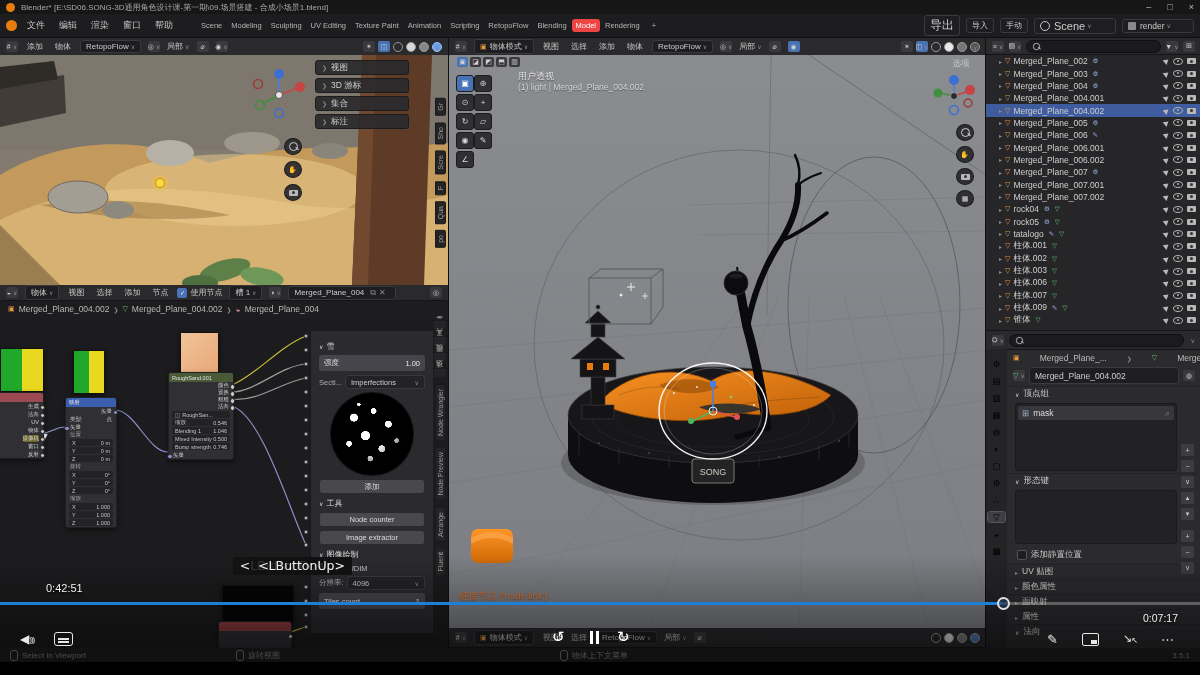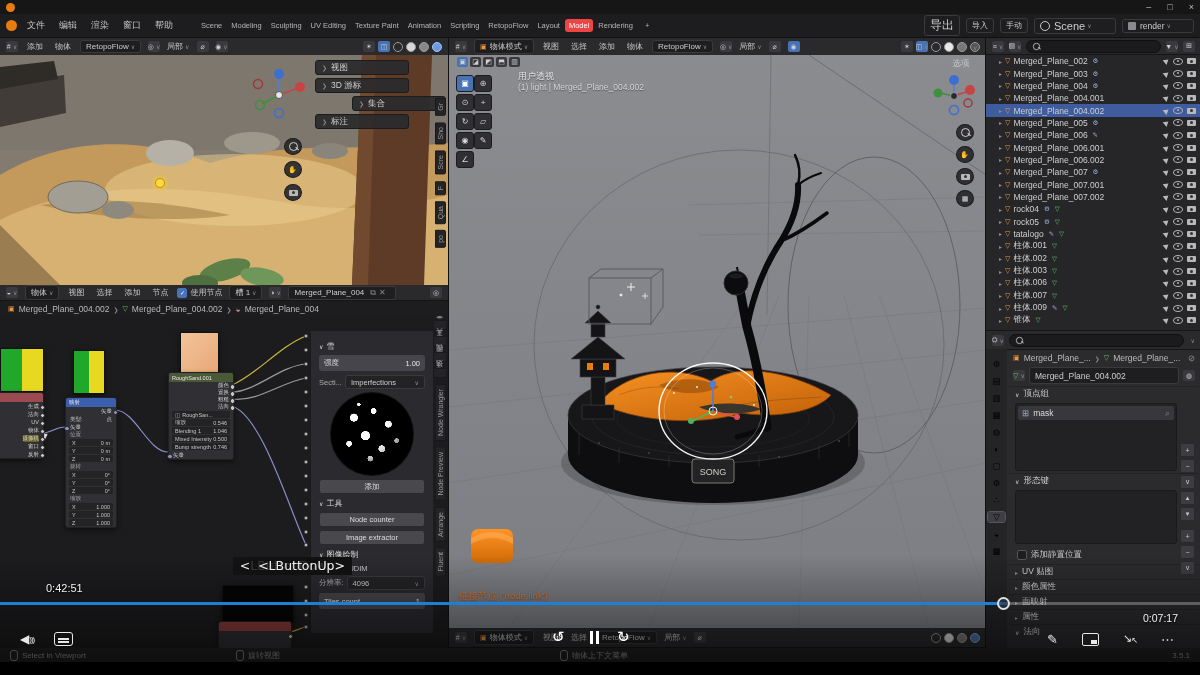--- a/index.html
+++ b/index.html
@@ -100,20 +100,21 @@
   .mouse{width:6px;height:9px;border:1px solid #8a8a8a;border-radius:3px;margin-right:4px;flex:0 0 auto}
   .orange-hint{color:#e8762c;font-size:9.5px;text-shadow:0 1px 2px rgba(0,0,0,.4)}
 </style>
 </head>
 <body>
 
 <div id="st">
 
   <div id="titlebar" class="r">
     <span style="width:9px;height:9px;border-radius:50%;background:#e87d0d;display:inline-block"></span>
+    <span style="white-space:nowrap;overflow:hidden">Blender* [E:\SD06.SONG-3D通用角色设计课-第一期\09.场景搭建 - 合成小场景1.blend]</span>
     <span style="margin-left:auto;display:flex;gap:16px;color:#bdbdbd;font-size:9px">
       <span>–</span>
       <span>□</span>
       <span>×</span>
     </span>
   </div>
 
   <div id="topbar" class="r">
     <span style="width:11px;height:11px;border-radius:50%;background:#e87d0d;flex:0 0 auto"></span>
     <span style="display:flex;gap:10px;margin-left:4px">
@@ -127,21 +128,21 @@
     <span style="display:flex;gap:1px;margin-left:18px">
 
     <span class="ws">Scene</span>
         <span class="ws">Modeling</span>
         <span class="ws">Sculpting</span>
         <span class="ws">UV Editing</span>
         <span class="ws">Texture Paint</span>
         <span class="ws">Animation</span>
         <span class="ws">Scripting</span>
         <span class="ws">RetopoFlow</span>
-        <span class="ws">Layout</span>
+        <span class="ws">Blending</span>
         <span class="ws active">Model</span>
         <span class="ws">Rendering</span>
       </span>
     <span class="ws">+</span>
     <span style="margin-left:auto;display:flex;gap:6px;align-items:center">
       <span class="pill" style="font-size:12px">
           <span>导出</span>
         </span>
       <span class="pill" style="font-size:8px">
           <span>导入</span>
@@ -234,21 +235,21 @@
     <div>
 
     <div class="np-btn" style="top: 22px;">
           <span class="arw">❯</span>
           <span>视图</span>
         </div>
         <div class="np-btn" style="top: 40px;">
           <span class="arw">❯</span>
           <span>3D 游标</span>
         </div>
-        <div class="np-btn" style="top: 58px; margin-left: 37px;">
+        <div class="np-btn" style="top: 58px;">
           <span class="arw">❯</span>
           <span>集合</span>
         </div>
         <div class="np-btn" style="top: 76px;">
           <span class="arw">❯</span>
           <span>标注</span>
         </div>
       </div>
     <div class="vtabs" style="right:2px;top:60px">
 
@@ -1109,21 +1110,21 @@
         <span class="pic">◍</span>
         <span class="pic">◐</span>
         <span class="pic">▢</span>
         <span class="pic">⚙</span>
         <span class="pic">∴</span>
         <span class="pic act">▽</span>
         <span class="pic">◒</span>
         <span class="pic">▩</span>
       </div>
     <div class="r" style="left:23px;top:20px;width:190px">
-      <div class="row" style="gap:4px;font-size:8.5px;color:#bbb;padding:2px 4px">
+      <div class="row" style="gap:20px;font-size:8.5px;color:#bbb;padding:2px 4px">
         <span class="tri">▣</span>
           <span>Merged_Plane_...</span>
           <span class="arw">❯</span>
         <span style="color:#5fc06a;font-size:7px">▽</span>
           <span>Merged_Plane_...</span>
         <span style="margin-left:auto;color:#888">⊘</span>
       </div>
       <div class="row" style="gap:4px;padding:2px 4px">
         <span class="ic dd" style="color:#5fc06a">▽</span>
         <span class="pill" style="flex:1;font-size:8.5px;height:13px">

